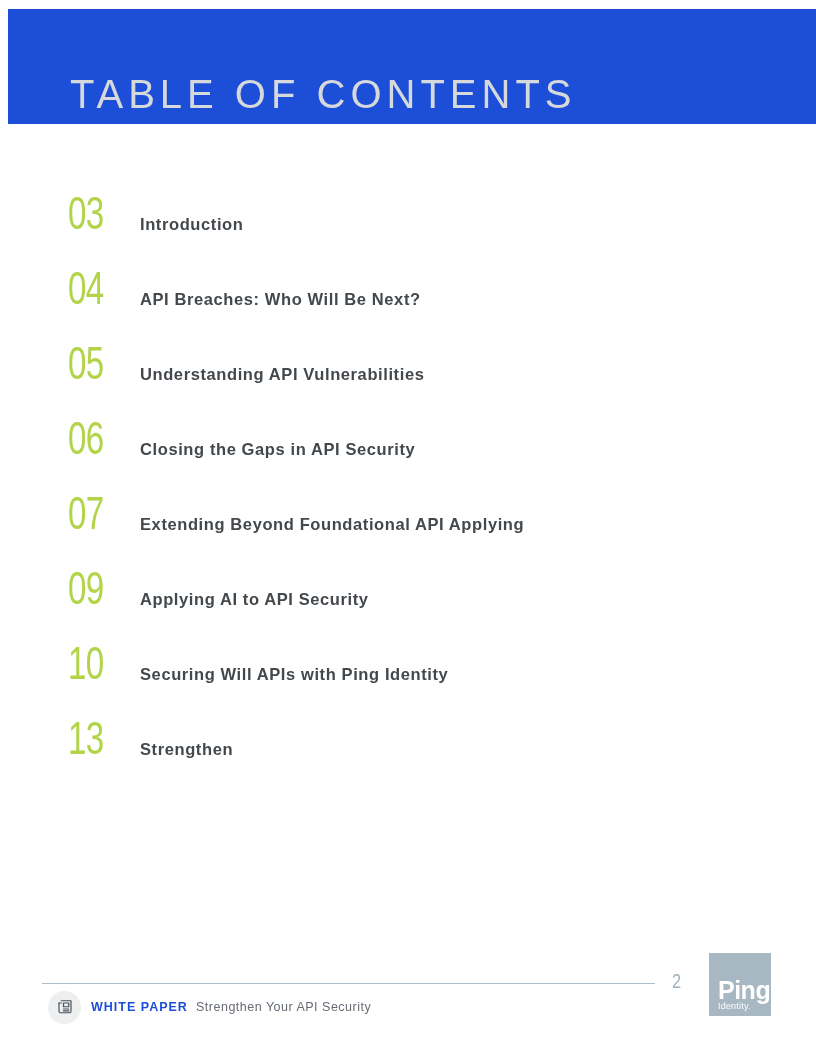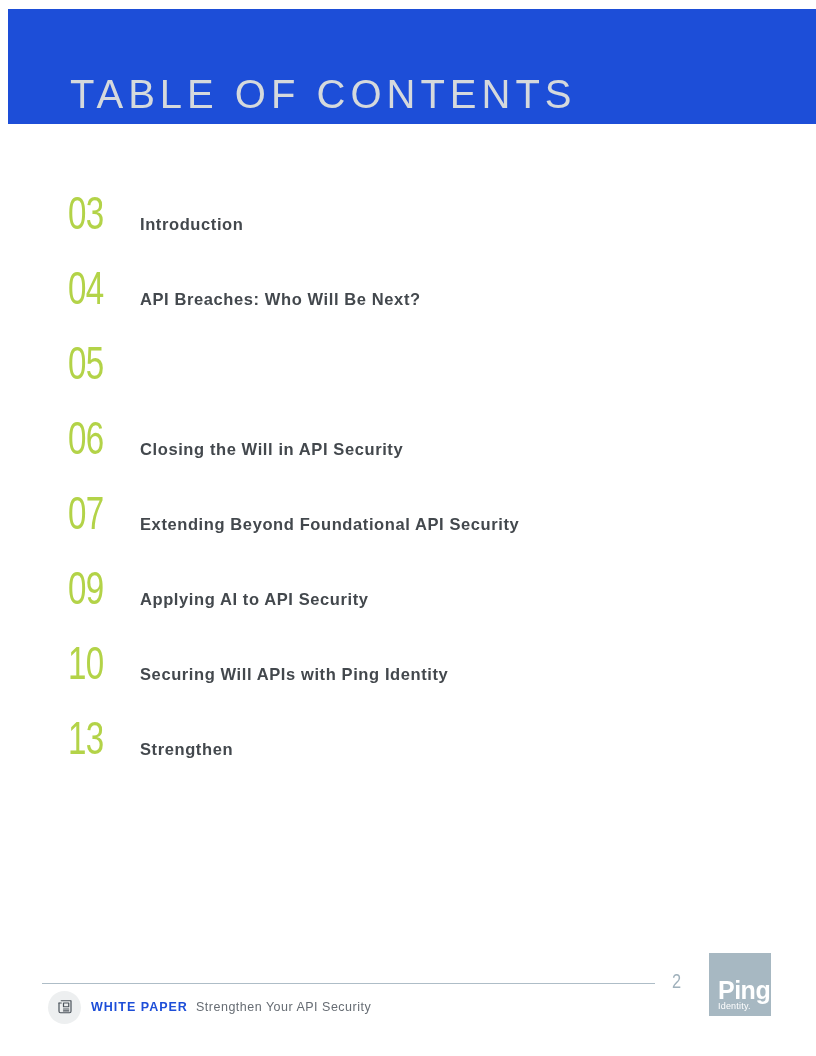--- a/index.html
+++ b/index.html
@@ -137,28 +137,29 @@
   <div class="toc-row">
     <span class="toc-num">03</span>
     <span class="toc-title">Introduction</span>
   </div>
   <div class="toc-row">
     <span class="toc-num">04</span>
     <span class="toc-title">API Breaches: Who Will Be Next?</span>
   </div>
   <div class="toc-row">
     <span class="toc-num">05</span>
+    <span class="toc-title">Understanding API Vulnerabilities</span>
   </div>
   <div class="toc-row">
     <span class="toc-num">06</span>
-    <span class="toc-title">Closing the Will in API Security</span>
+    <span class="toc-title">Closing the Gaps in API Security</span>
   </div>
   <div class="toc-row">
     <span class="toc-num">07</span>
-    <span class="toc-title">Extending Beyond Foundational API Security</span>
+    <span class="toc-title">Extending Beyond Foundational API Applying</span>
   </div>
   <div class="toc-row">
     <span class="toc-num">09</span>
     <span class="toc-title">Applying AI to API Security</span>
   </div>
   <div class="toc-row">
     <span class="toc-num">10</span>
     <span class="toc-title">Securing Will APIs with Ping Identity</span>
   </div>
   <div class="toc-row">

